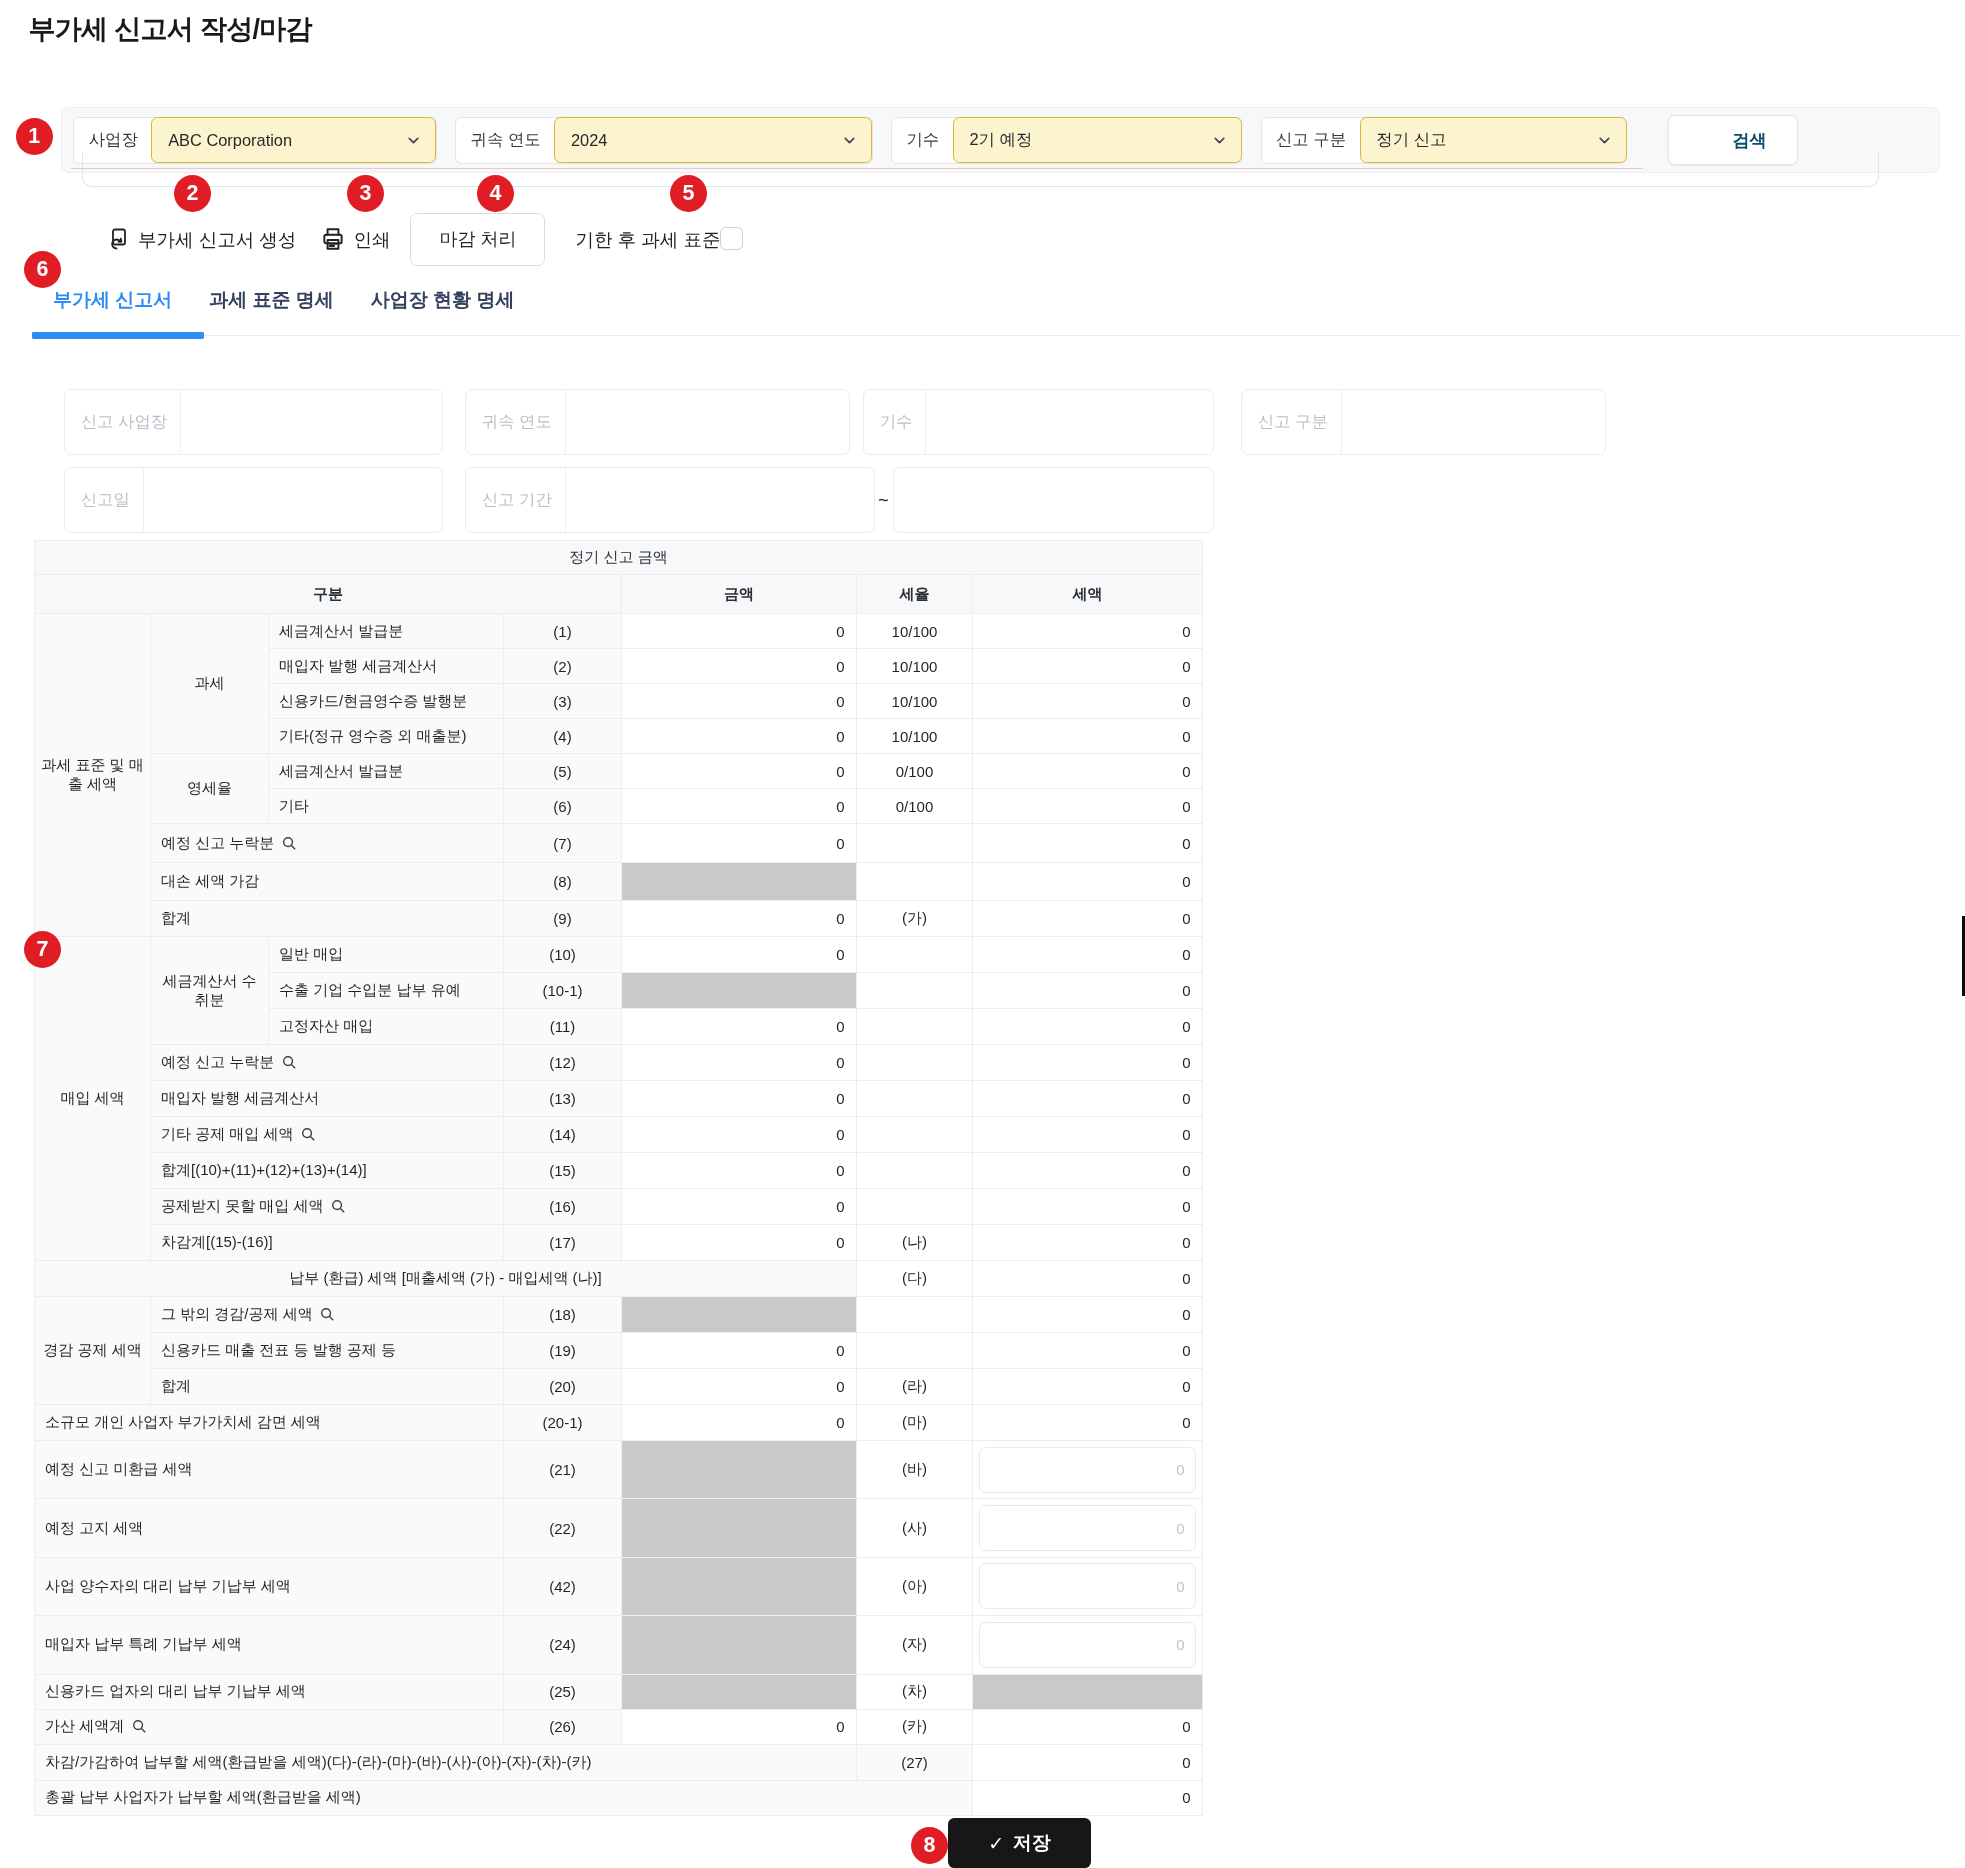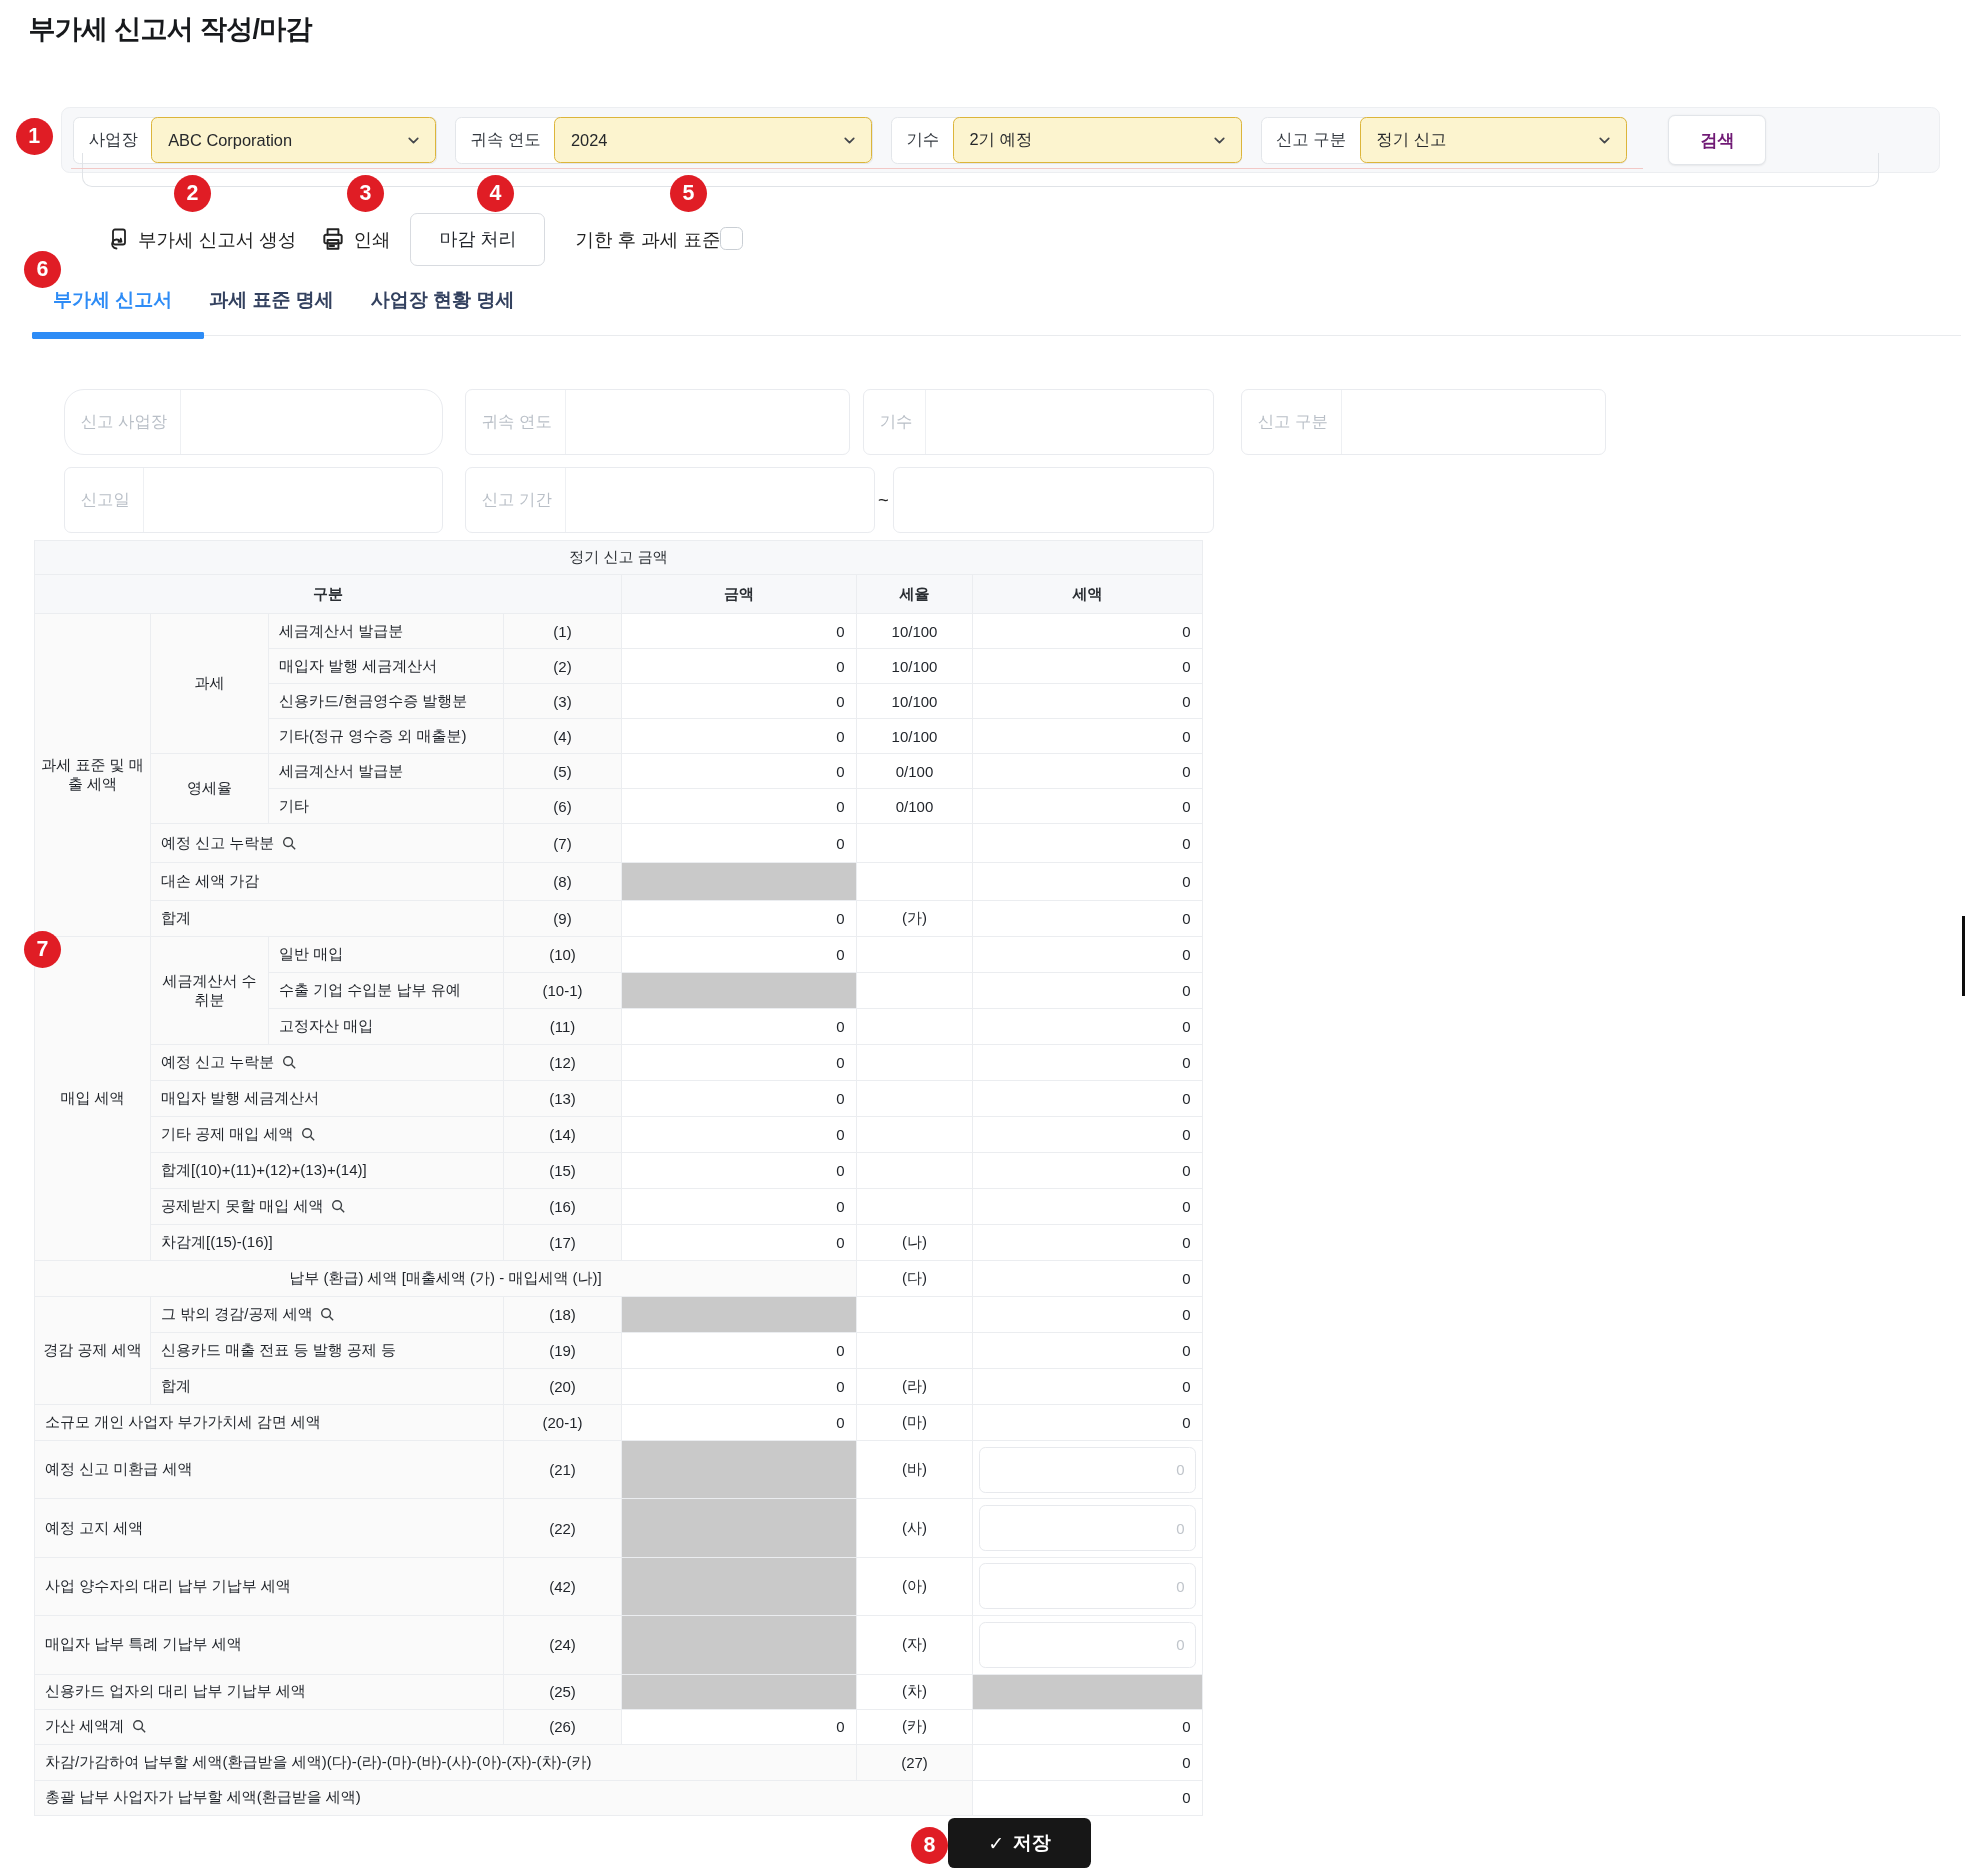--- a/index.html
+++ b/index.html
@@ -8,21 +8,21 @@
 
   .page-title{position:absolute;left:28.5px;top:11.4px;font-size:27px;font-weight:bold;color:#17191c;letter-spacing:-0.7px;}
 
   
   .filter-panel{position:absolute;left:61px;top:107px;width:1879px;height:66px;background:#f7f8fa;border:0.7px solid #eceef1;border-radius:8.6px;box-sizing:border-box;display:flex;align-items:center;padding:0 11.4px;gap:18.5px;}
   .fctl{display:flex;height:47px;background:#fff;border:0.7px solid #e3e6ea;border-radius:6.4px;box-sizing:border-box;overflow:visible;}
   .fctl .flabel{display:flex;align-items:center;padding:0 14.3px;font-size:16.4px;color:#33383f;white-space:nowrap;}
   .fsel{display:flex;align-items:center;justify-content:space-between;background:#fcf4cf;border:1.4px solid #dcb53a;border-radius:6.4px;margin:-0.7px;padding:0 13px 0 15.7px;box-sizing:border-box;font-size:16.4px;color:#26282b;}
   .fsel .chev{flex:0 0 auto;margin-left:10px;}
   .w1{width:285px}.w2{width:318px}.w3{width:289px}.w4{width:267px}
-  .search-btn{margin-left:23px;width:96px;height:48px;background:#fff;border:0.7px solid #e2e5e9;border-radius:7.1px;box-shadow:0 0.7px 2.1px rgba(0,0,0,.07);font-size:17px;font-weight:bold;color:#701a75;display:flex;align-items:center;justify-content:center;}
+  .search-btn{margin-left:23px;width:96px;height:48px;background:#fff;border:0.7px solid #e2e5e9;border-radius:7.1px;box-shadow:0 0.7px 2.1px rgba(0,0,0,.07);font-size:17px;font-weight:bold;color:#0c4a6e;display:flex;align-items:center;justify-content:center;padding-left:32px;}
   .pink-line{position:absolute;left:71px;top:168px;width:1572px;height:1.4px;background:#f2c8c6;}
   .panel-tail{position:absolute;left:82px;top:153px;width:1797px;height:34px;border:0.7px solid #e0e3e7;border-top:none;border-radius:0 0 10px 10px;box-sizing:border-box;background:transparent;}
 
   
   .action-row{position:absolute;left:107px;top:212px;height:54px;display:flex;align-items:center;font-size:18.5px;color:#222;}
   .act{display:flex;align-items:center;gap:7.1px;white-space:nowrap;}
   .close-btn{margin-left:20px;width:135px;height:53px;background:#fff;border:0.7px solid #d8dbe0;border-radius:7.1px;display:flex;align-items:center;justify-content:center;font-size:18px;color:#1f2329;box-sizing:border-box;}
   .chk-wrap{margin-left:30px;display:flex;align-items:flex-start;}
   .checkbox{width:23px;height:23px;border:1.4px solid #c9ced4;border-radius:5.7px;background:#fff;box-sizing:border-box;}
 
@@ -138,21 +138,21 @@
   </div>
 
   <div class="tabs">
     <div class="tab active">부가세 신고서</div>
     <div class="tab">과세 표준 명세</div>
     <div class="tab">사업장 현황 명세</div>
   </div>
   <div class="tab-hairline"></div>
   <div class="tab-underline"></div>
 
-  <div class="fbox" style="left:64px;top:389px;width:379px;border-radius:20px;">
+  <div class="fbox" style="left:64px;top:389px;width:379px;">
     <div class="lab">신고 사업장</div>
       <div class="sep"></div>
     <div class="inp"></div>
   </div>
   <div class="fbox" style="left:465px;top:389px;width:385px;">
     <div class="lab">귀속 연도</div>
       <div class="sep"></div>
     <div class="inp"></div>
   </div>
   <div class="fbox" style="left:863px;top:389px;width:351px;">

